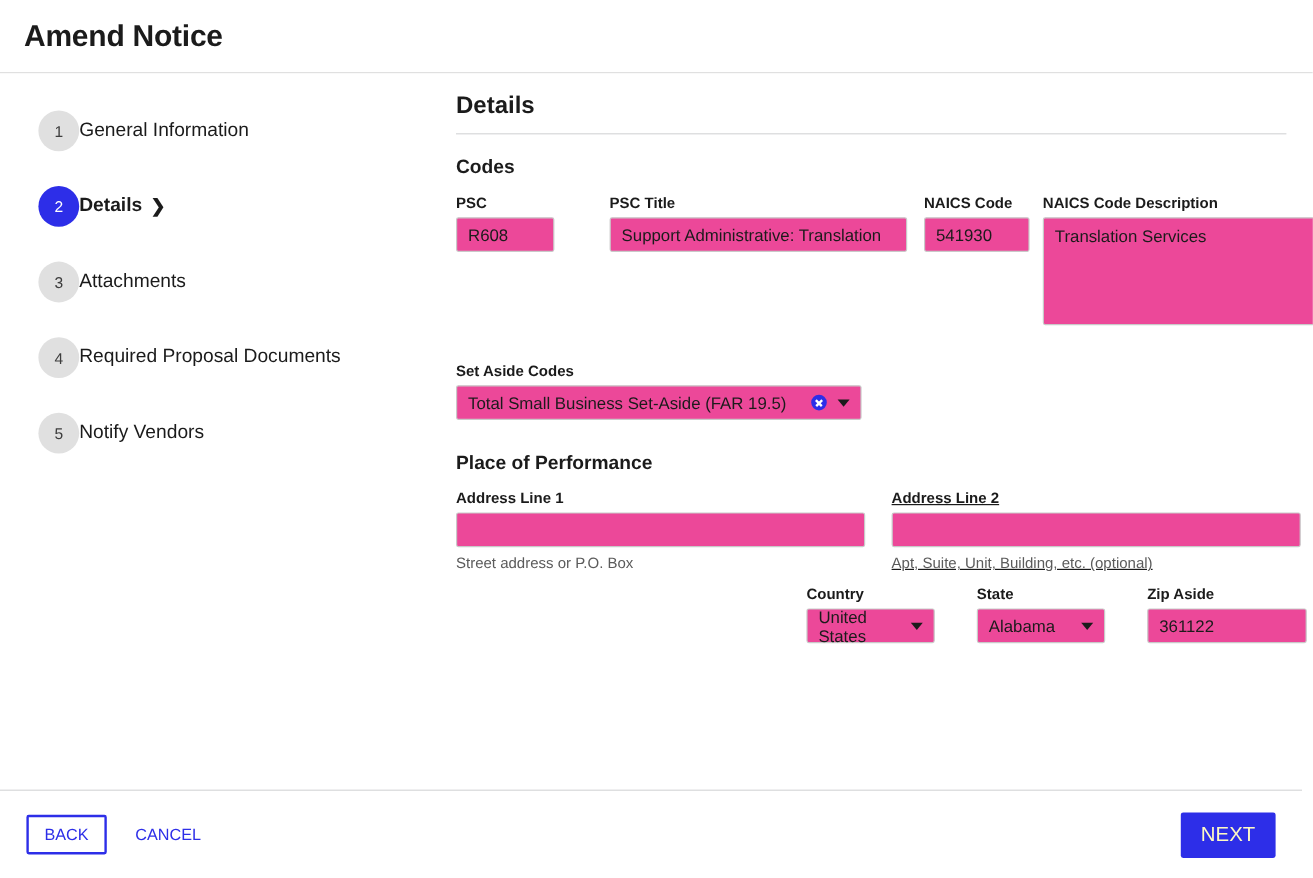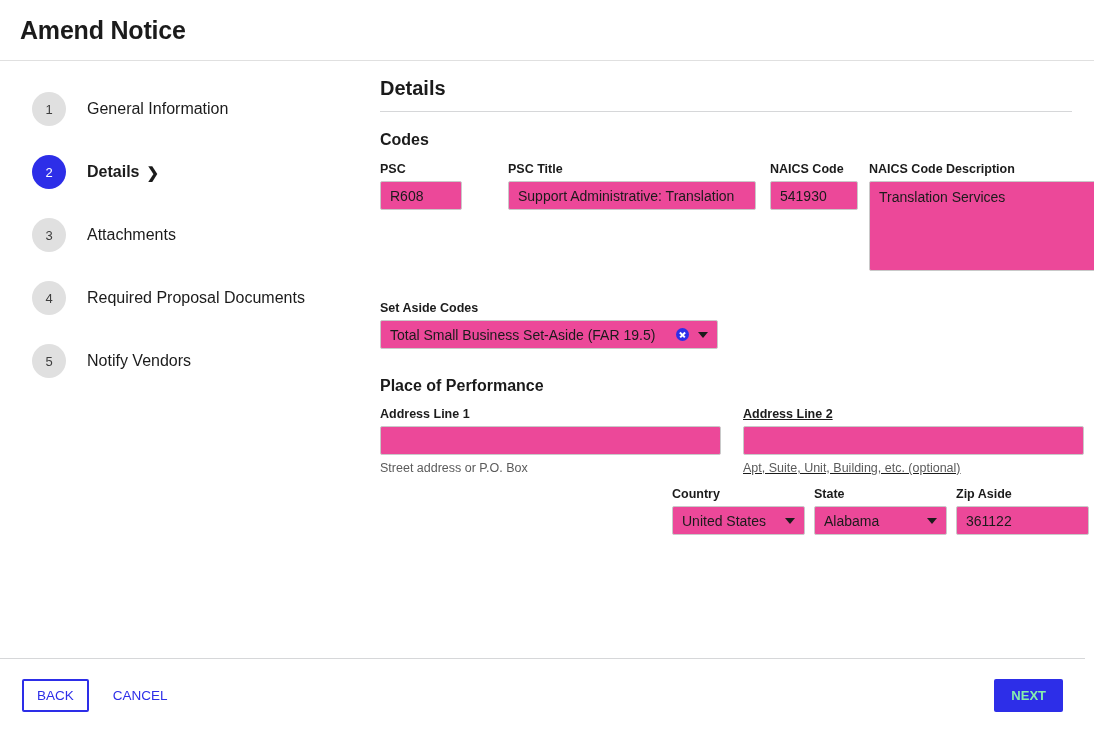--- a/index.html
+++ b/index.html
@@ -48,21 +48,20 @@
     width: 34px; height: 34px;
     border-radius: 50%;
     background: #e0e0e0;
     color: #3d3d3d;
     font-size: 13px;
     display: flex; align-items: center; justify-content: center;
     flex: none;
   }
   .step.active .step-circle { background: #2d2ee8; color: #ffffff; }
   .step-label {
-    margin-left: 21px;
     font-size: 16px;
     color: #1b1b1b;
   }
   .step.active .step-label { font-weight: bold; }
   .step-chevron {
     margin-left: 7px;
     font-size: 15px;
     font-weight: bold;
     color: #1b1b1b;
     line-height: 1;
@@ -161,21 +160,21 @@
   .loc-row { margin-top: 12px; }
   .f-city { width: 266px; }
   .f-city input { width: 266px; }
   .f-country { width: 133px; margin-left: 26px; }
   .f-state { width: 133px; margin-left: 9px; }
   .f-zip { width: 133px; margin-left: 9px; }
   .f-zip input { width: 133px; }
 
   .fakeselect {
     display: flex; align-items: center;
-    width: 133px; cursor: pointer;
+    width: 107px; cursor: pointer;
   }
   .fs-value { flex: 1; }
 
   
   .footer {
     position: absolute;
     left: 0; top: 658px;
     width: 1085px; height: 74px;
     border-top: 1px solid #d6d7d9;
     display: flex; align-items: center;
@@ -197,27 +196,26 @@
     font-size: 13.5px;
     font-family: "Liberation Sans", sans-serif;
     margin-left: 18px;
     cursor: pointer;
     padding: 7px 6px;
   }
   .btn-next {
     margin-left: auto;
     background: #2d2ee8;
     border: none;
-    color: #86efac;
-    font-size: 13px;
+    color: #fef9c3;
+    font-size: 17px;
     font-family: "Liberation Sans", sans-serif;
     padding: 9px 17px;
     border-radius: 2px;
     cursor: pointer;
-    font-weight: bold;
   }
 </style>
 </head>
 <body>
 
 <div id="app">
 
   <div class="header">
     <div class="header-title">Amend Notice</div>
   </div>

